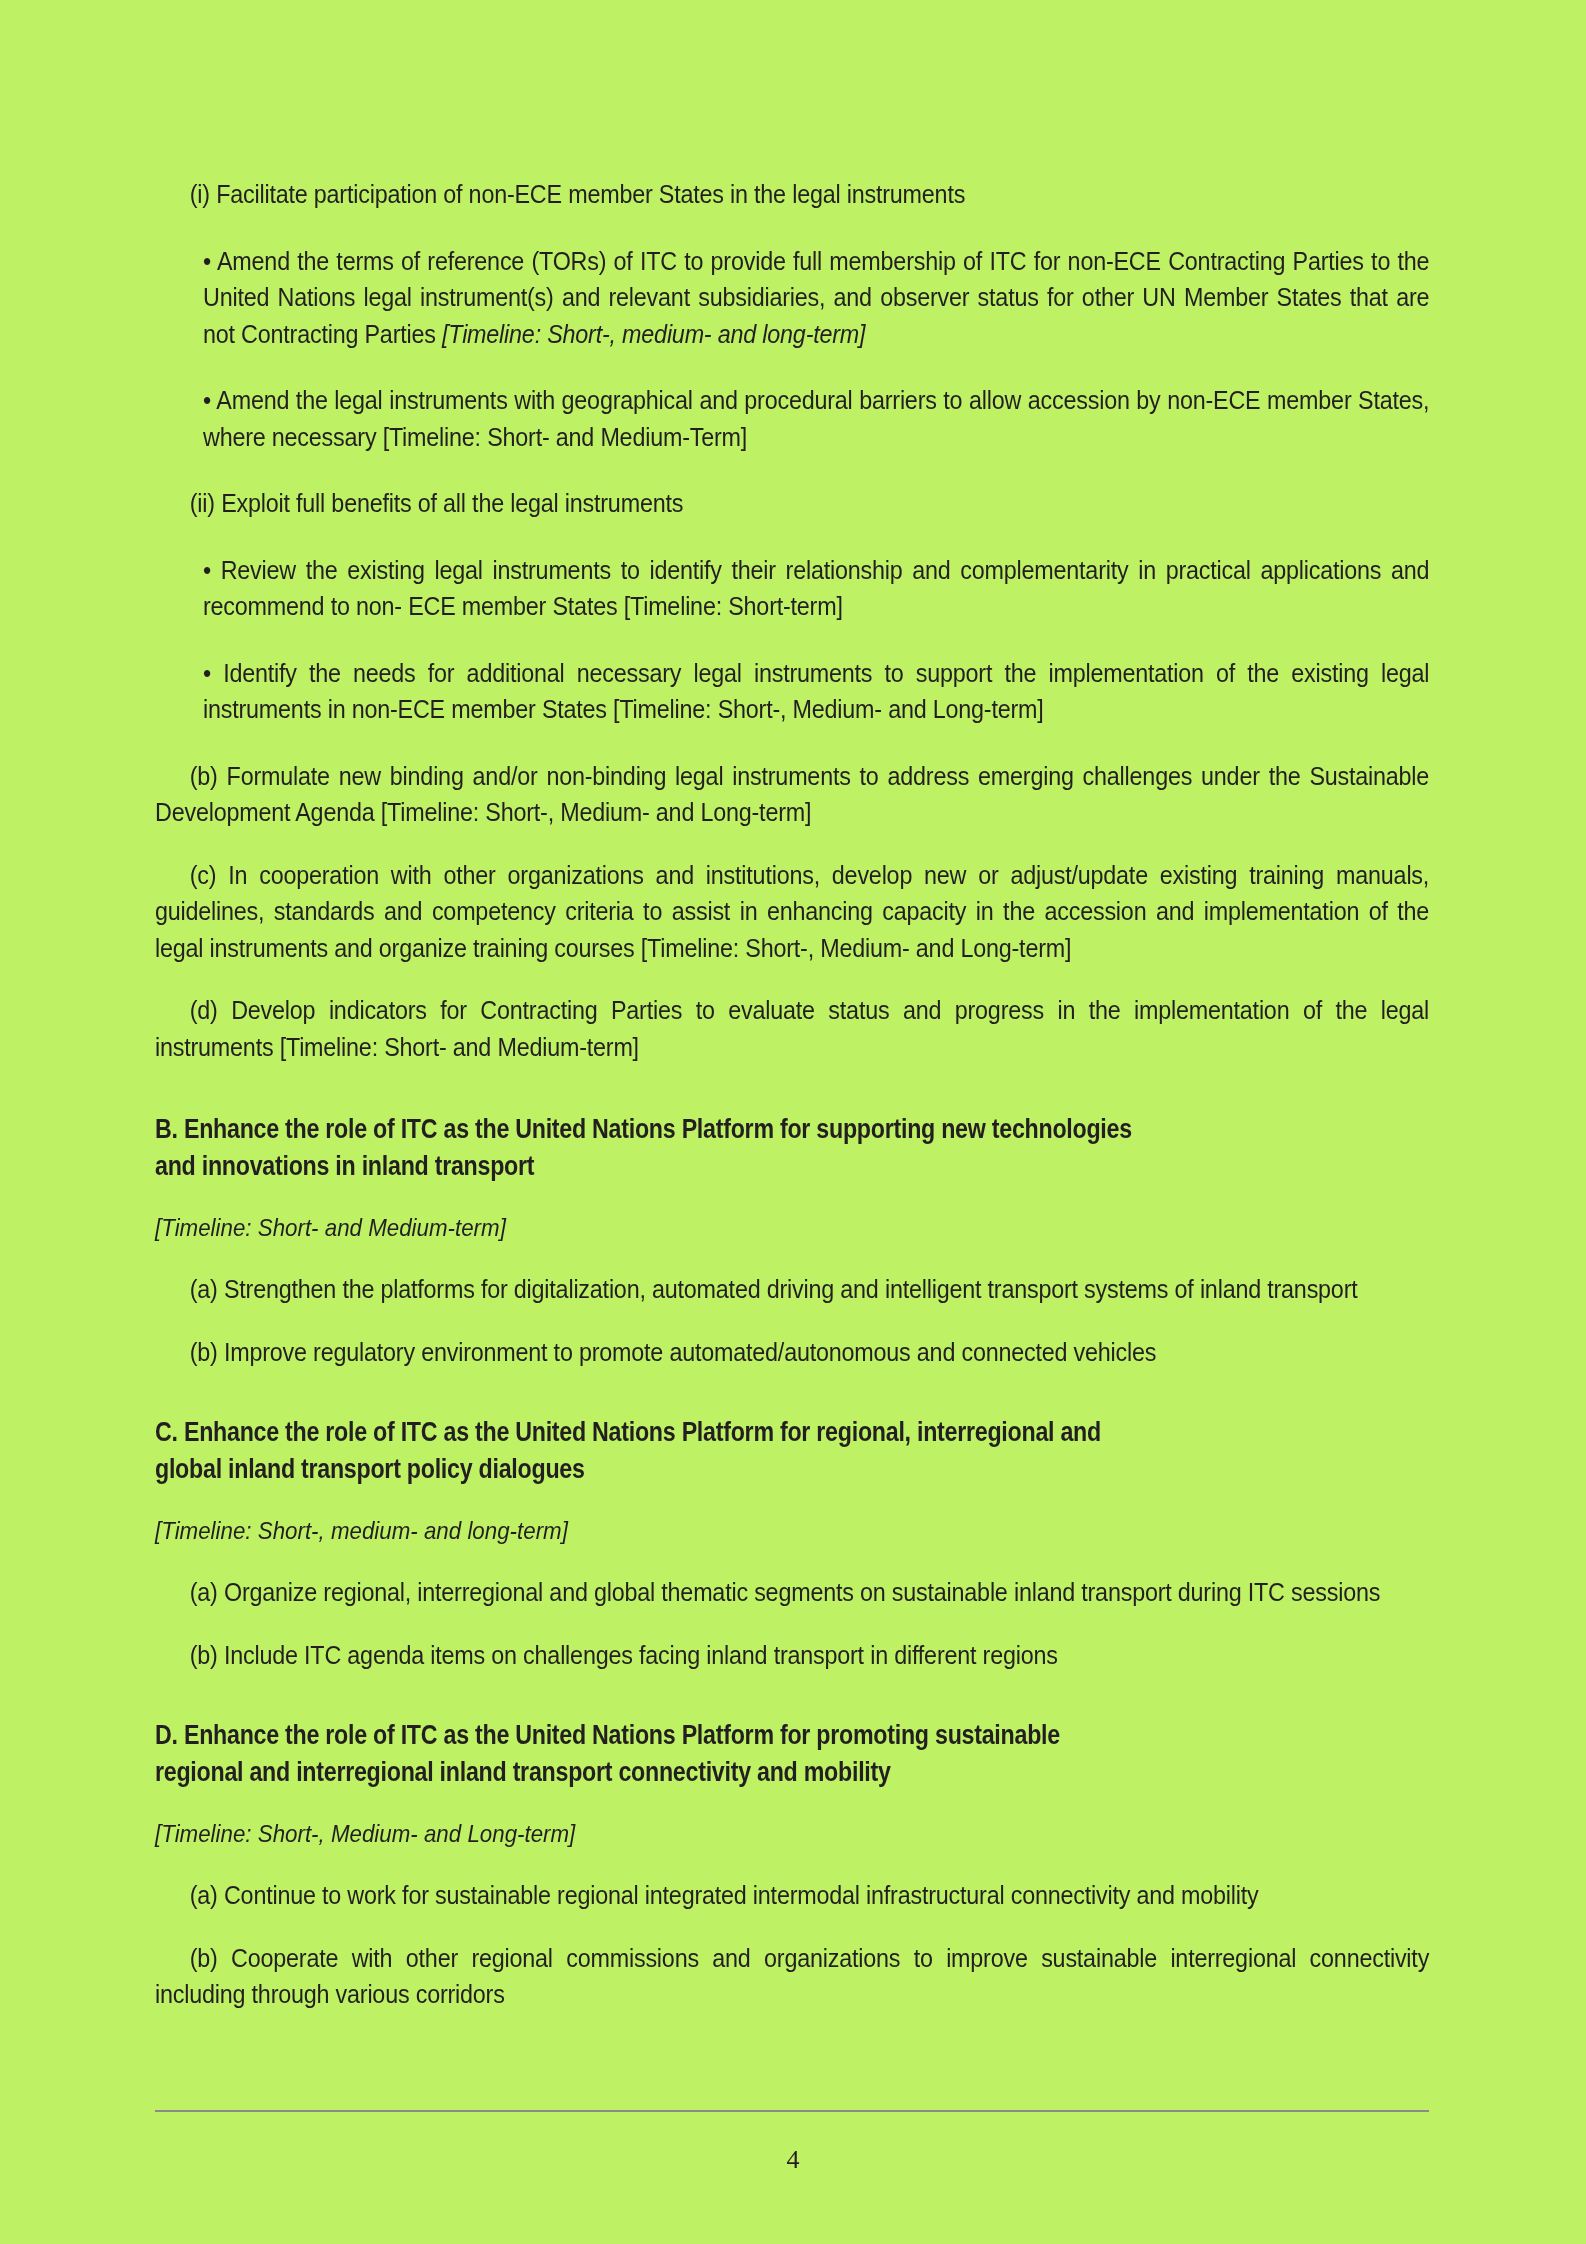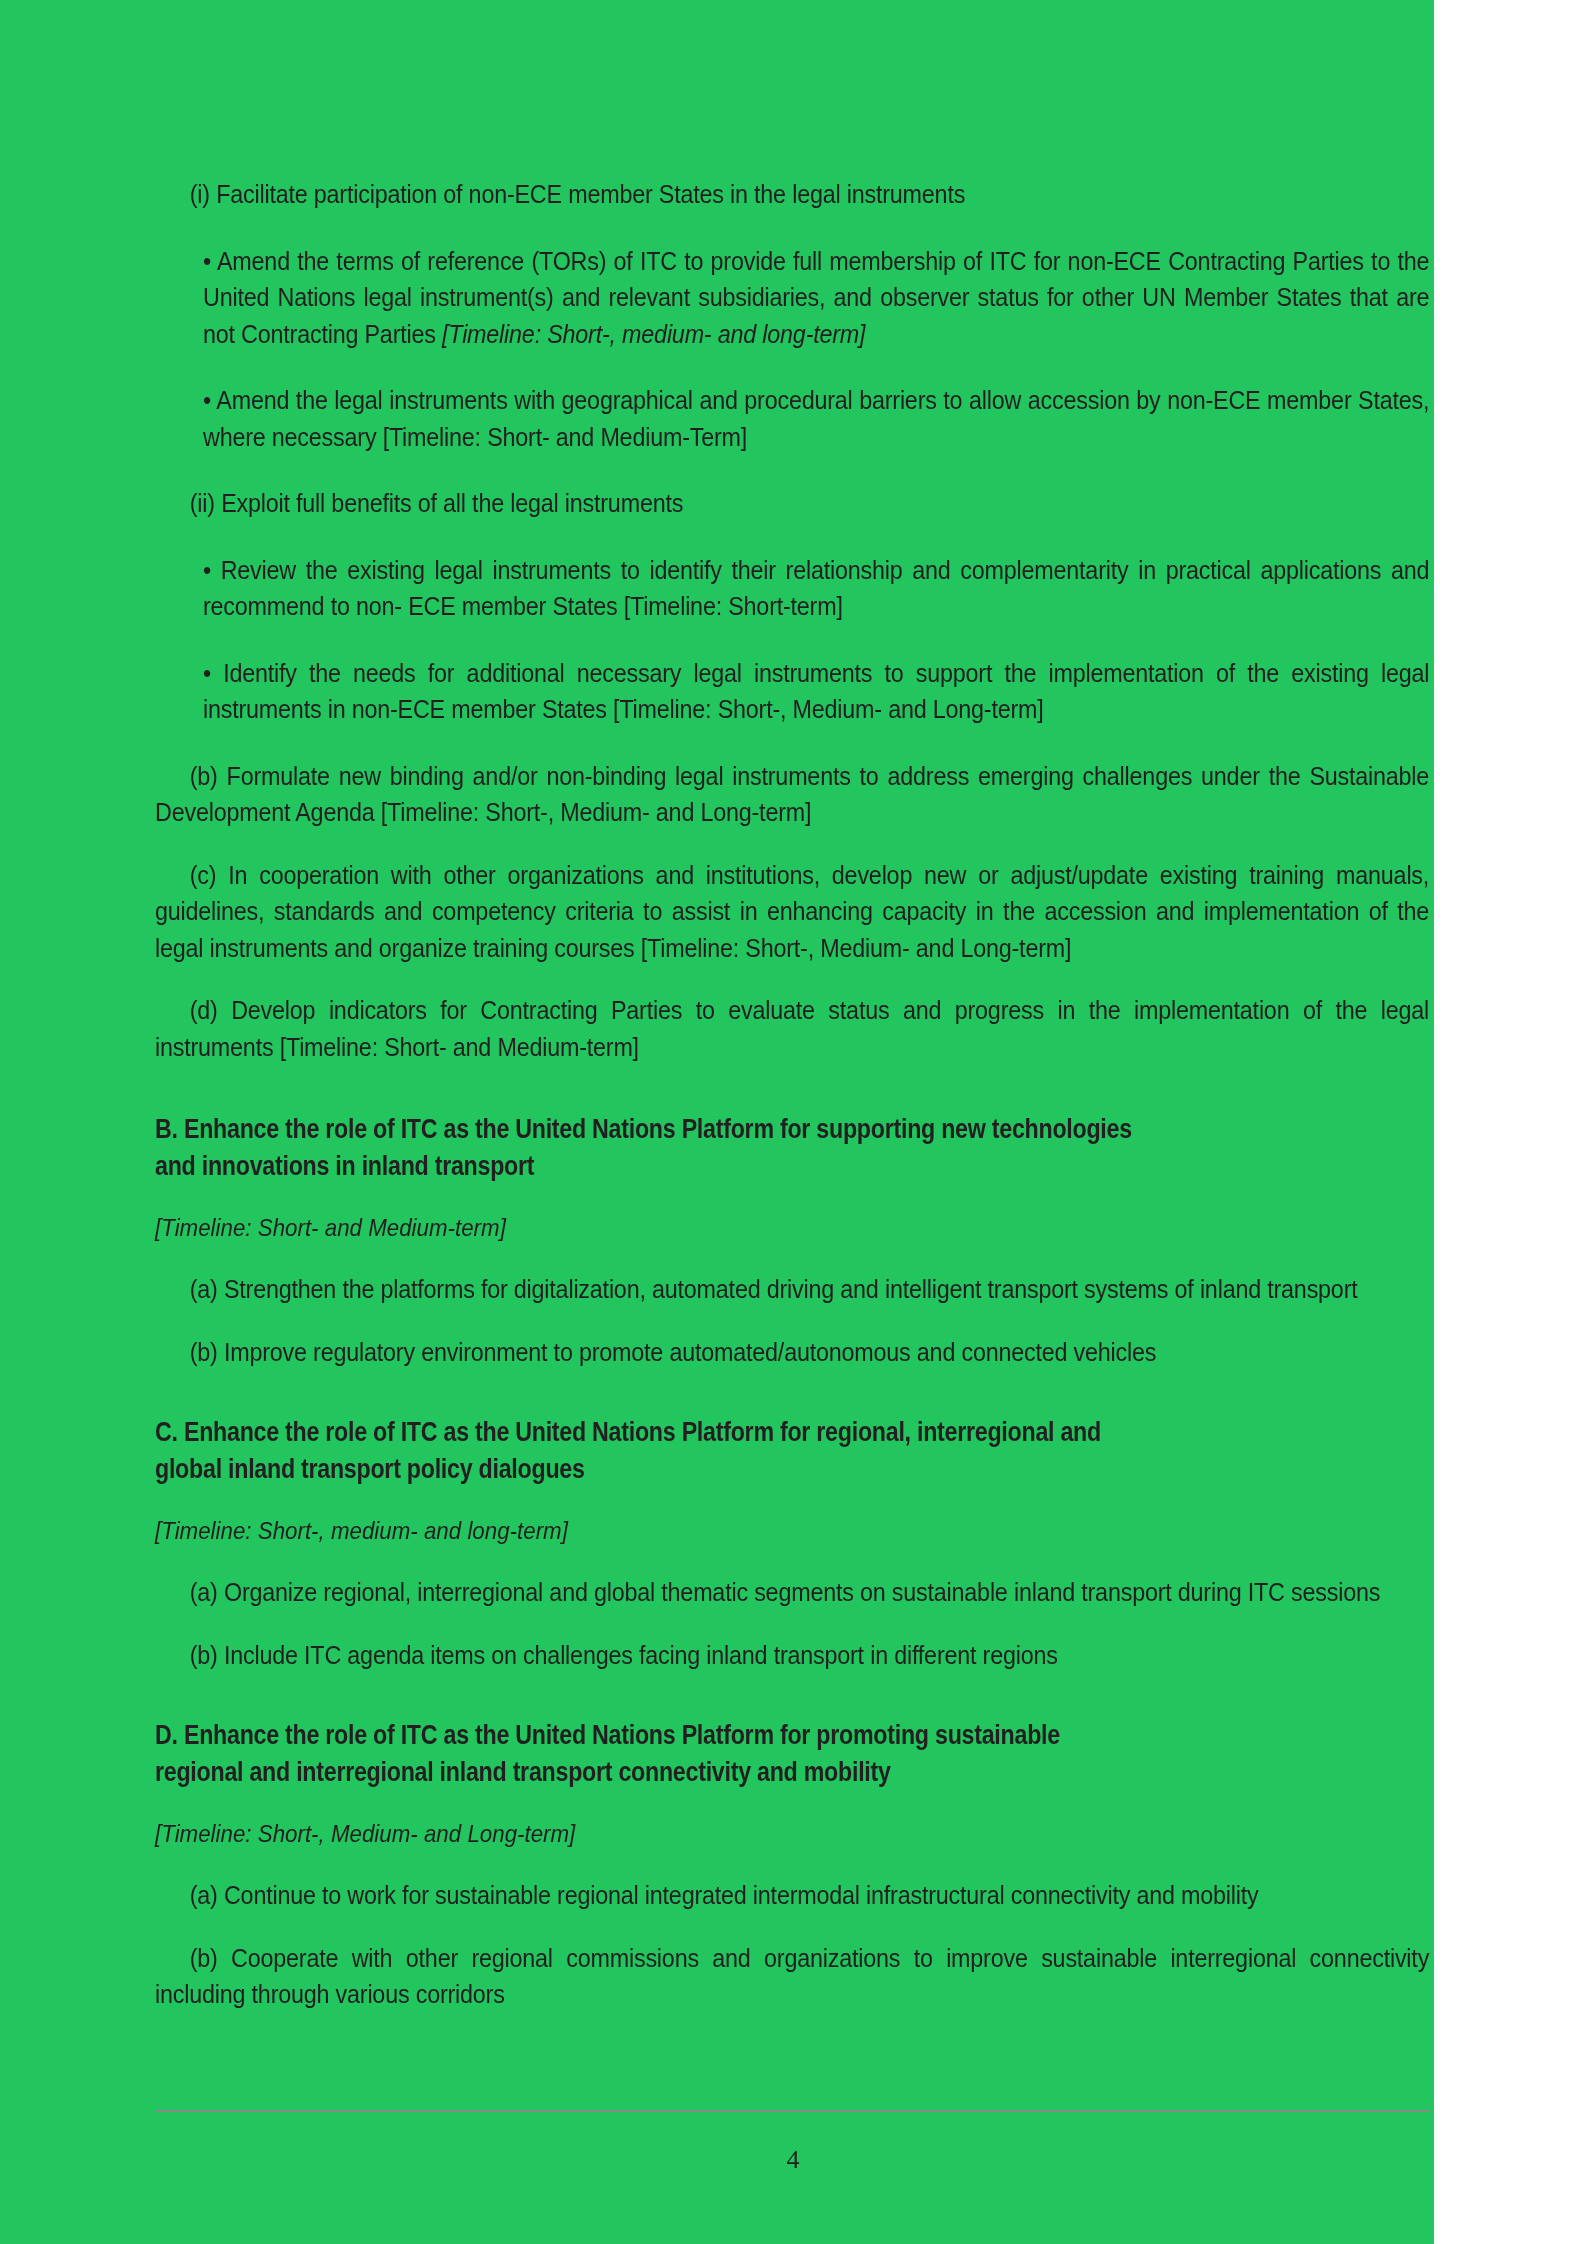--- a/index.html
+++ b/index.html
@@ -6,23 +6,23 @@
     margin: 0;
     padding: 0;
     background: #ffffff;
   }
   body {
     font-family: "Liberation Sans", sans-serif;
     color: #231f20;
   }
   .page {
     position: relative;
-    width: 1434px;
+    width: 1586px;
     height: 2244px;
-    background: #22c55e;
+    background: #bef264;
     box-sizing: border-box;
     overflow: hidden;
   }
   .content {
     position: absolute;
     left: 155px;
     top: 176px;
     width: 1274px;
   }
 

